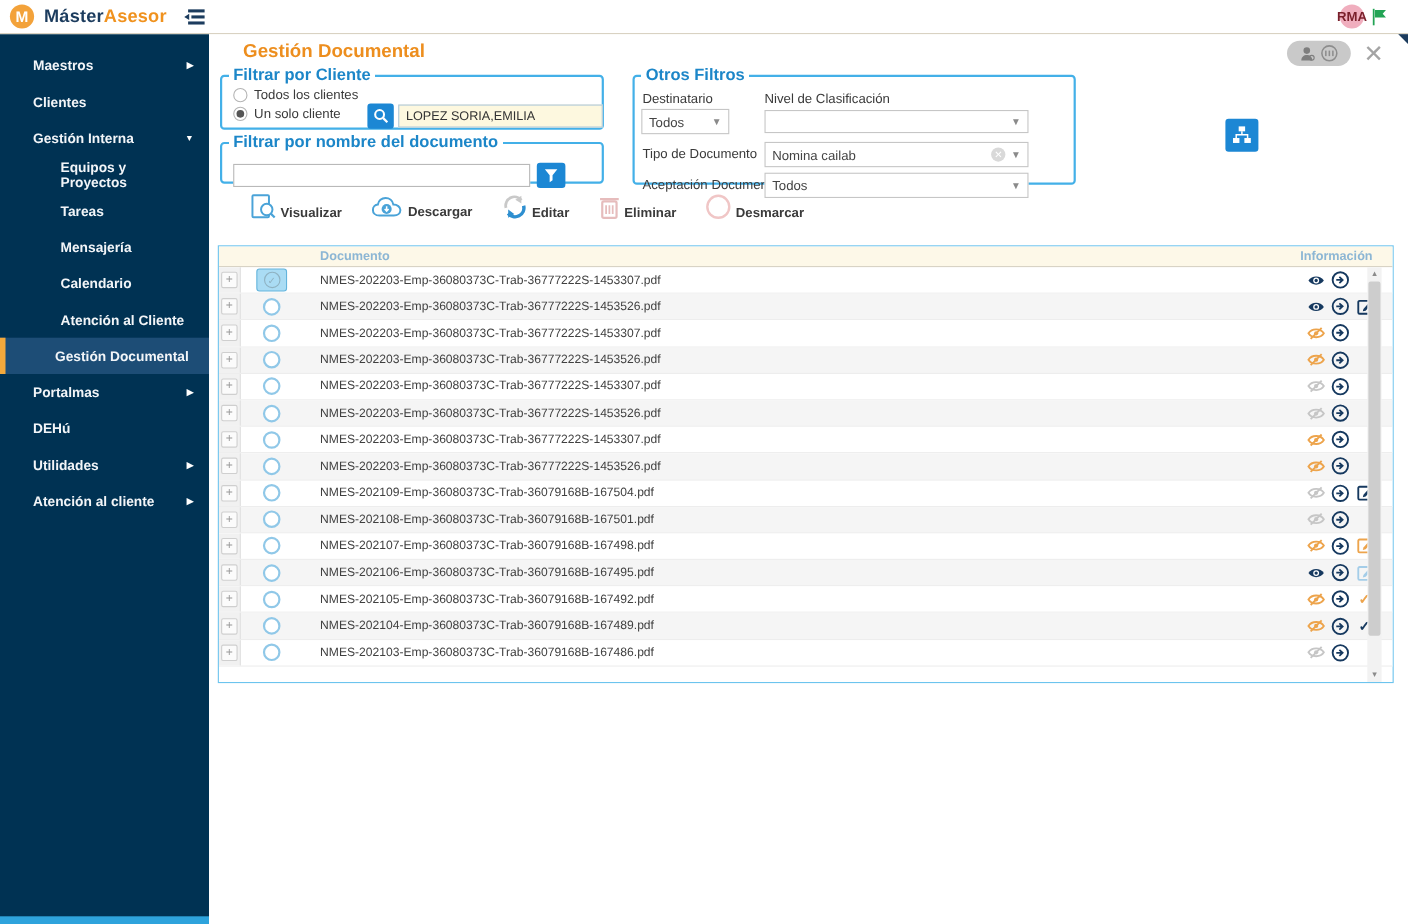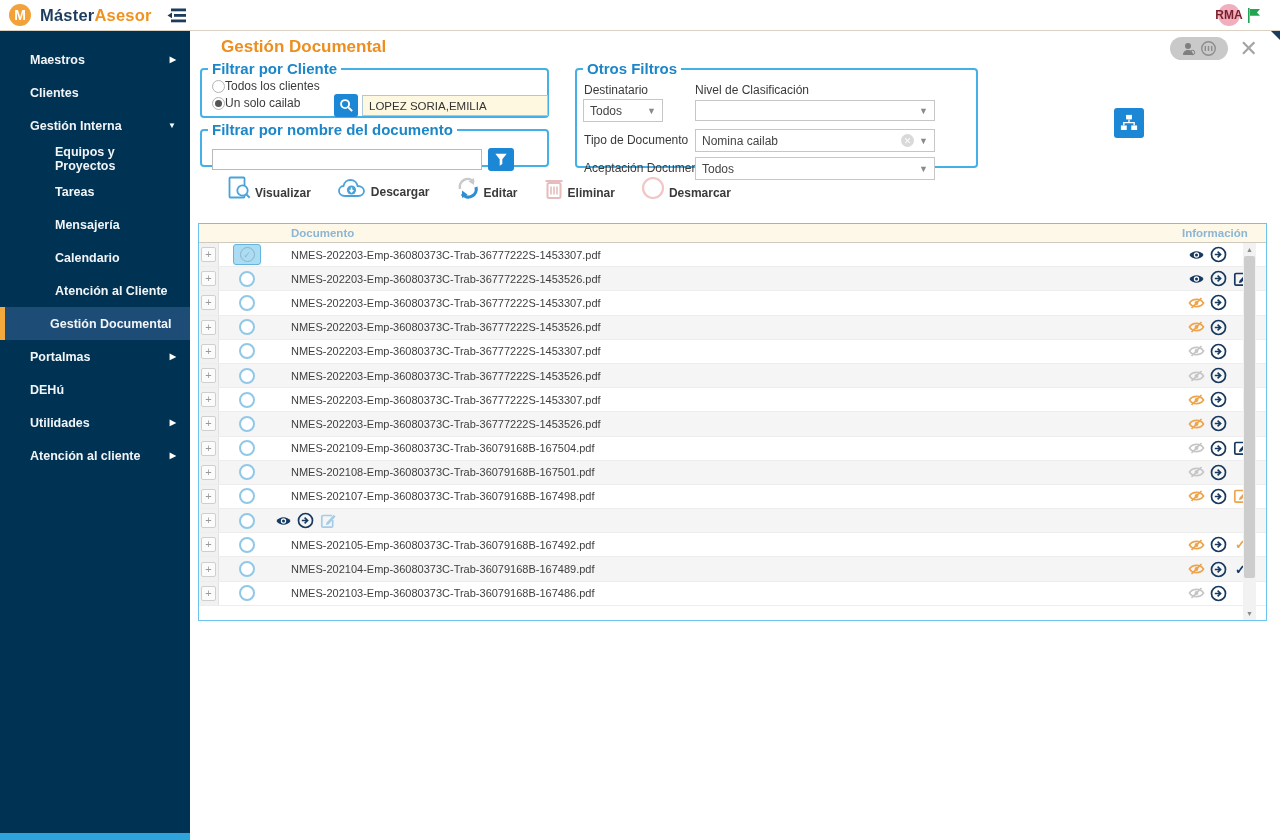--- a/index.html
+++ b/index.html
@@ -40,21 +40,21 @@
   .user-pill { position:absolute; right:52px; top:6px; width:58px; height:23px; background:#c9c9c9;
                border-radius:12px; display:flex; align-items:center; justify-content:center; gap:1px; cursor:pointer; }
 
   
   fieldset { position:absolute; border:2px solid #43b0e8; border-radius:4px; background:#fff; }
   legend { font-size:15px; color:#1c86c8; font-weight:600; margin-left:6px; padding:0 4px; }
   .fs-cliente   { left:9px;   top:29px; width:349px; height:58px; }
   .fs-documento { left:9px;   top:90px; width:349px; height:46px; }
   .fs-otros     { left:384px; top:29px; width:403px; height:108px; }
 
-  .radio-row { display:flex; align-items:center; gap:0; font-size:12px; color:#3a3a3a;
+  .radio-row { display:flex; align-items:center; gap:6px; font-size:12px; color:#3a3a3a;
                margin:2px 0 3px 10px; cursor:pointer; }
   .radio { width:13px; height:13px; border-radius:50%; border:1px solid #b4b4b4; background:#fff;
            display:inline-flex; align-items:center; justify-content:center; flex:none; }
   .radio-row.sel .radio::after { content:""; width:7px; height:7px; border-radius:50%; background:#555; }
 
   .sq-btn { background:#1c87d4; border:none; border-radius:3px; display:flex; align-items:center;
             justify-content:center; cursor:pointer; }
   .client-search-btn { position:absolute; left:132px; top:17px; width:24px; height:23px; }
   .client-input { position:absolute; left:160px; top:18px; width:186px; height:21px;
                   border:1px solid #aec8da; background:#fdf8df; font-size:11.5px; color:#333;
@@ -220,21 +220,21 @@
     <div class="close-x">✕</div>
 
     <fieldset class="fs-cliente">
       <legend>Filtrar por Cliente</legend>
       <div class="radio-row">
         <span class="radio"></span>
         <span>Todos los clientes</span>
       </div>
       <div class="radio-row sel">
         <span class="radio"></span>
-        <span>Un solo cailab</span>
+        <span>Un solo cliente</span>
       </div>
       <button class="sq-btn client-search-btn">
         <svg width="15" height="15" viewBox="0 0 16 16">
           <circle cx="6.5" cy="6.5" r="4.3" fill="none" stroke="#fff" stroke-width="2"></circle>
           <line x1="10" y1="10" x2="14" y2="14" stroke="#fff" stroke-width="2.2"></line>
         </svg>
       </button>
       <input class="client-input" readonly="" value="LOPEZ SORIA,EMILIA" style="">
     </fieldset>
 
@@ -620,20 +620,21 @@
               </span>
             </div>
           </div>
           <div class="trow alt">
             <div class="c-exp">
        <span class="exp-box">+</span>
      </div>
      <div class="c-radio">
               <span class="row-radio"></span>
             </div>
+     <div class="c-name">NMES-202106-Emp-36080373C-Trab-36079168B-167495.pdf</div>
      <div class="c-icons">
               <span class="ic-slot ic-navy">
   <svg width="17" height="14" viewBox="0 0 16 14">
     <path d="M1 7 C4 2 12 2 15 7 C12 12 4 12 1 7 Z" fill="currentColor"></path>
     <circle cx="8" cy="7" r="2.7" fill="#fff"></circle>
                   <circle cx="8" cy="7" r="1.5" fill="currentColor"></circle>
   </svg>
               </span>
               <span class="ic-slot ic-navy">
   <svg width="17" height="17" viewBox="0 0 17 17">

